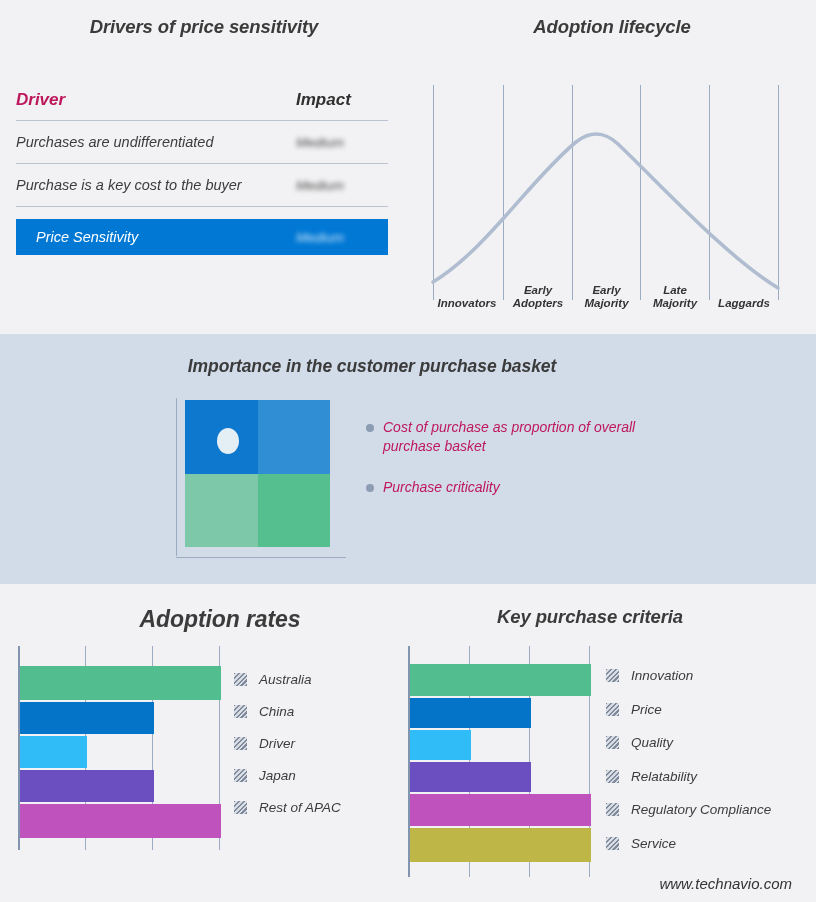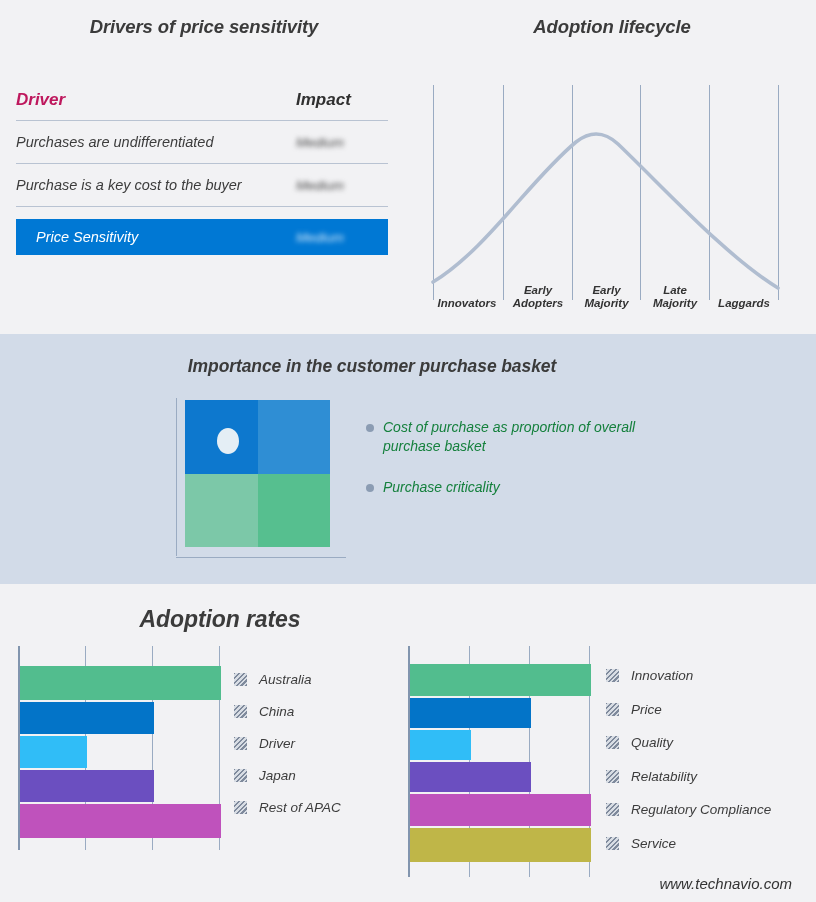--- a/index.html
+++ b/index.html
@@ -179,21 +179,21 @@
   .ml-dot {
     width: 8px; height: 8px;
     border-radius: 50%;
     background: #8b9cb3;
     margin-top: 6px;
     margin-right: 9px;
     flex: 0 0 auto;
   }
   .ml-text {
     font-size: 14px;
-    color: #15803d;
+    color: #be185d;
     line-height: 19px;
   }
 
   
   #p4-title { left: 16px;   top: 606px; width: 408px; font-size: 23px; }
   #p5-title { left: 400px; top: 606px; width: 380px; font-size: 18.5px; }
 
   .barchart {
     position: absolute;
   }
@@ -380,20 +380,21 @@
         <div class="bl-swatch"></div>
         <div class="bl-text">Japan</div>
       </div>
       <div class="bl-item" style="height:32px;">
         <div class="bl-swatch"></div>
         <div class="bl-text">Rest of APAC</div>
       </div>
     </div>
   </div>
 
+  <div class="sec-title" id="p5-title">Key purchase criteria</div>
 
   <div class="barchart" id="bc-right">
     <div class="plot" style="width:183px; height:231px;">
       <div class="axis-left"></div>
       <div class="gridline" style="left:61px;"></div>
       <div class="gridline" style="left:121px;"></div>
       <div class="gridline" style="left:181px;"></div>
       <div class="bars" style="width:181px;">
         <div class="bar" style="width:181px; height:32px; background:#52bd8e; top:18px;"></div>
         <div class="bar" style="width:121px; height:30px; background:#0374c8; top:20px;"></div>

